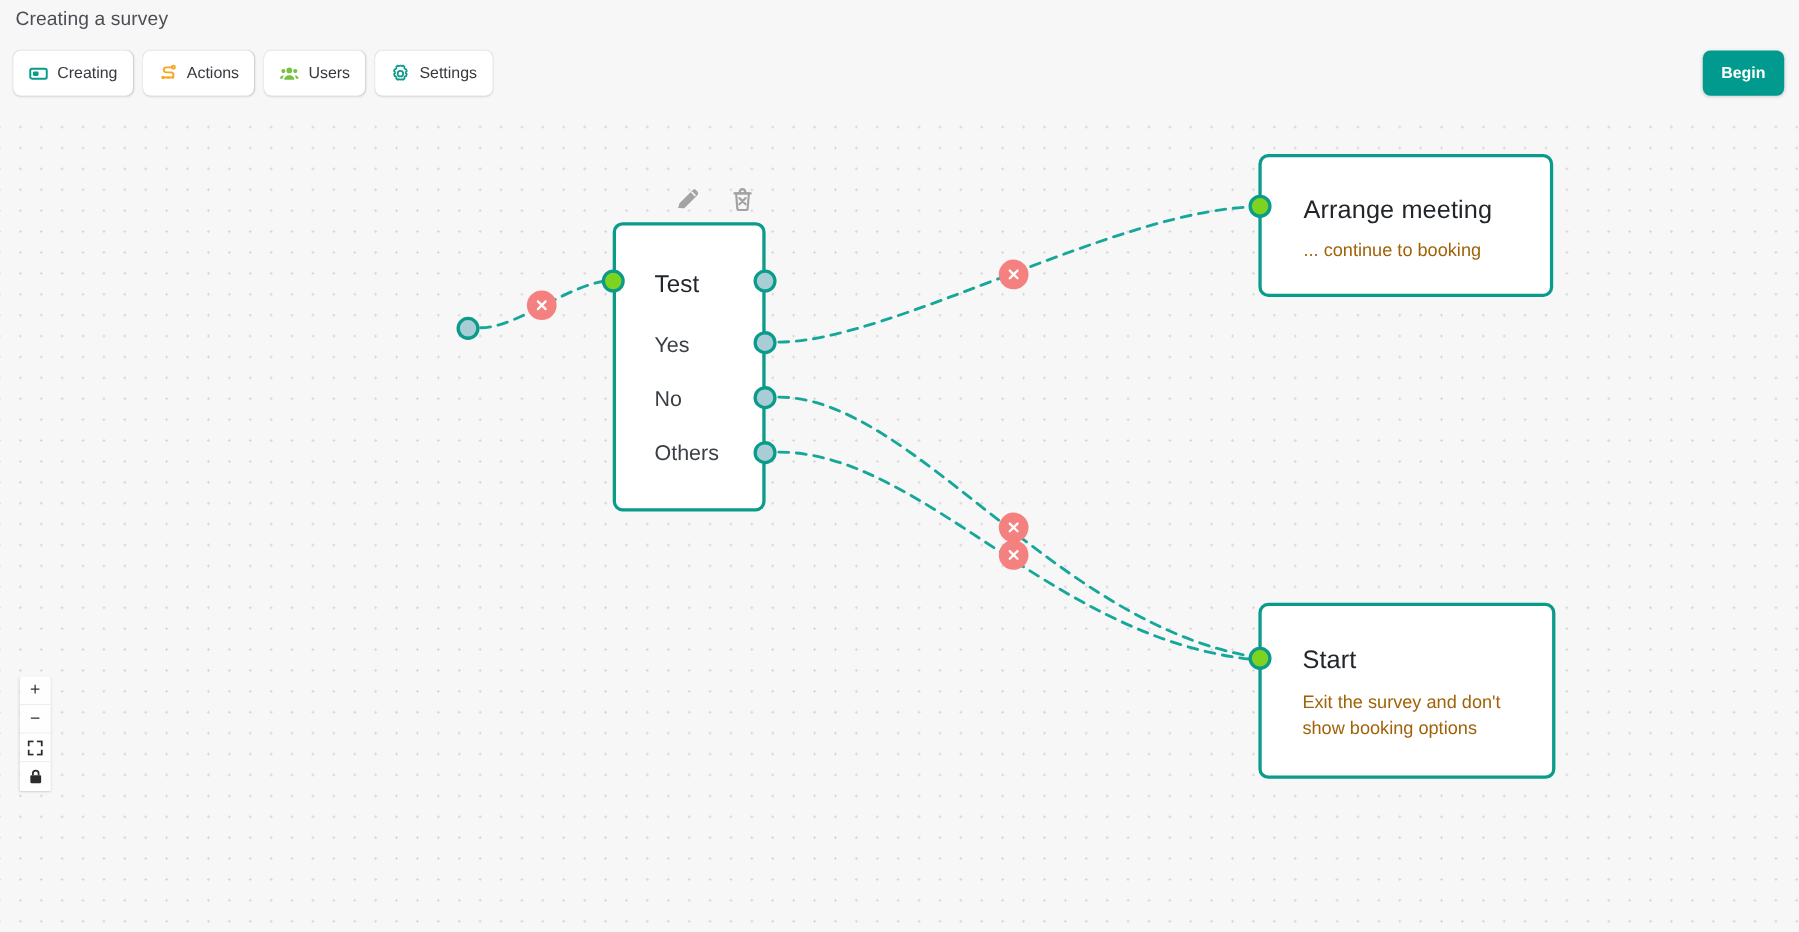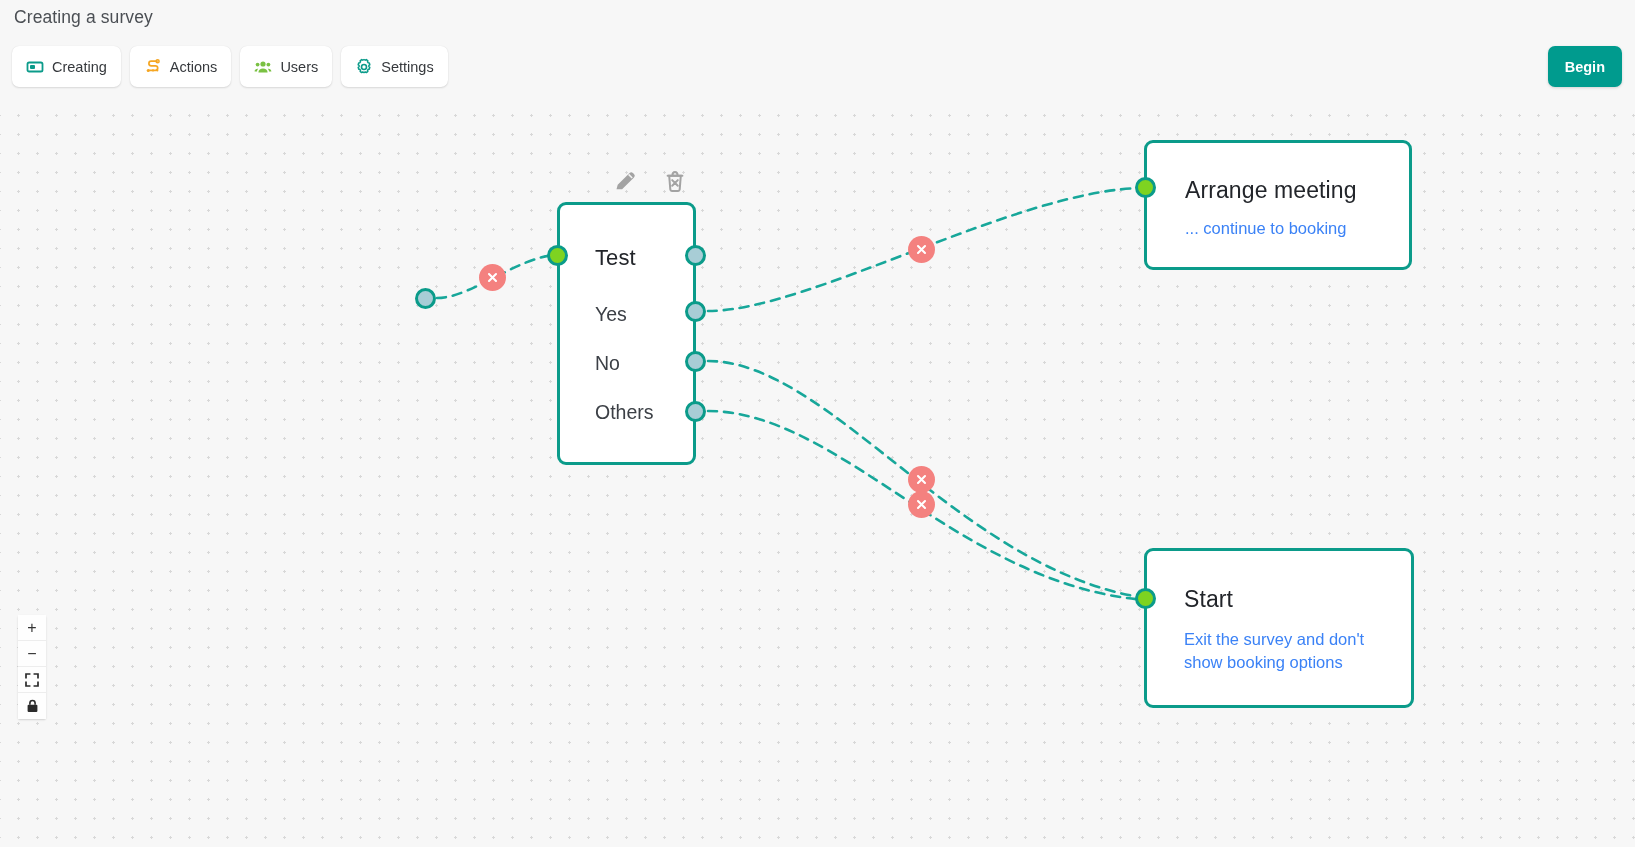--- a/index.html
+++ b/index.html
@@ -51,21 +51,21 @@
   }
   #edge-layer { position: absolute; left: 0; top: 0; width: 1635px; height: 747px; }
 
   
   .node {
     position: absolute; background: #ffffff;
     border: 3px solid #0b9b8a; border-radius: 9px;
     z-index: 10;
   }
   .node-title { font-weight: normal; color: #22252a; letter-spacing: .1px; }
-  .node-sub { color: #3b82f6; line-height: 1.38; }
+  .node-sub { color: #a16207; line-height: 1.38; }
 
   #node-start { left: 158px; top: 119px; width: 268px; height: 159px; }
   #node-start .node-title { position: absolute; left: 33px; top: 36px; font-size: 23px; }
   #node-start .node-sub   { position: absolute; left: 33px; top: 76px; width: 160px; font-size: 16.5px; }
 
   #node-test { left: 557px; top: 102px; width: 139px; height: 263px; }
   #node-test .node-title { position: absolute; left: 35px; top: 40px; font-size: 22px; }
   .test-opt {
     position: absolute; left: 35px; font-size: 19.5px; color: #3c4046;
   }

